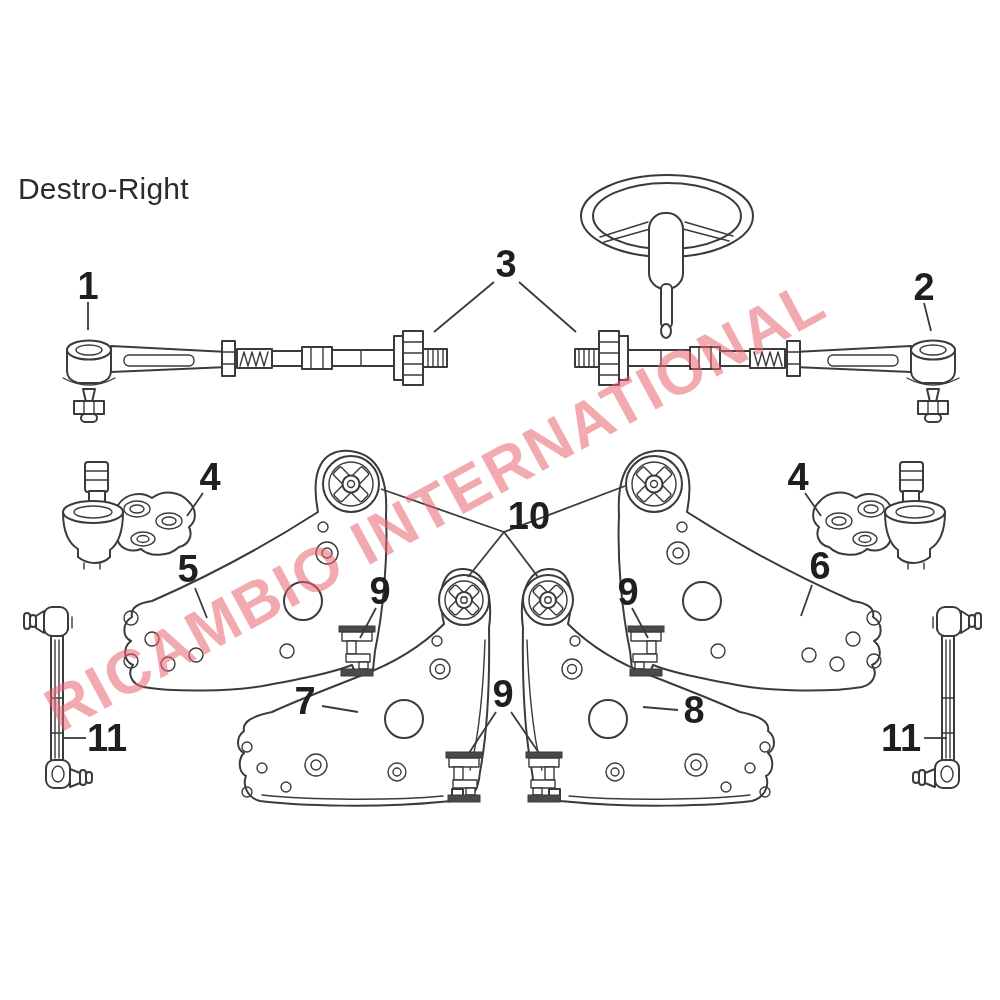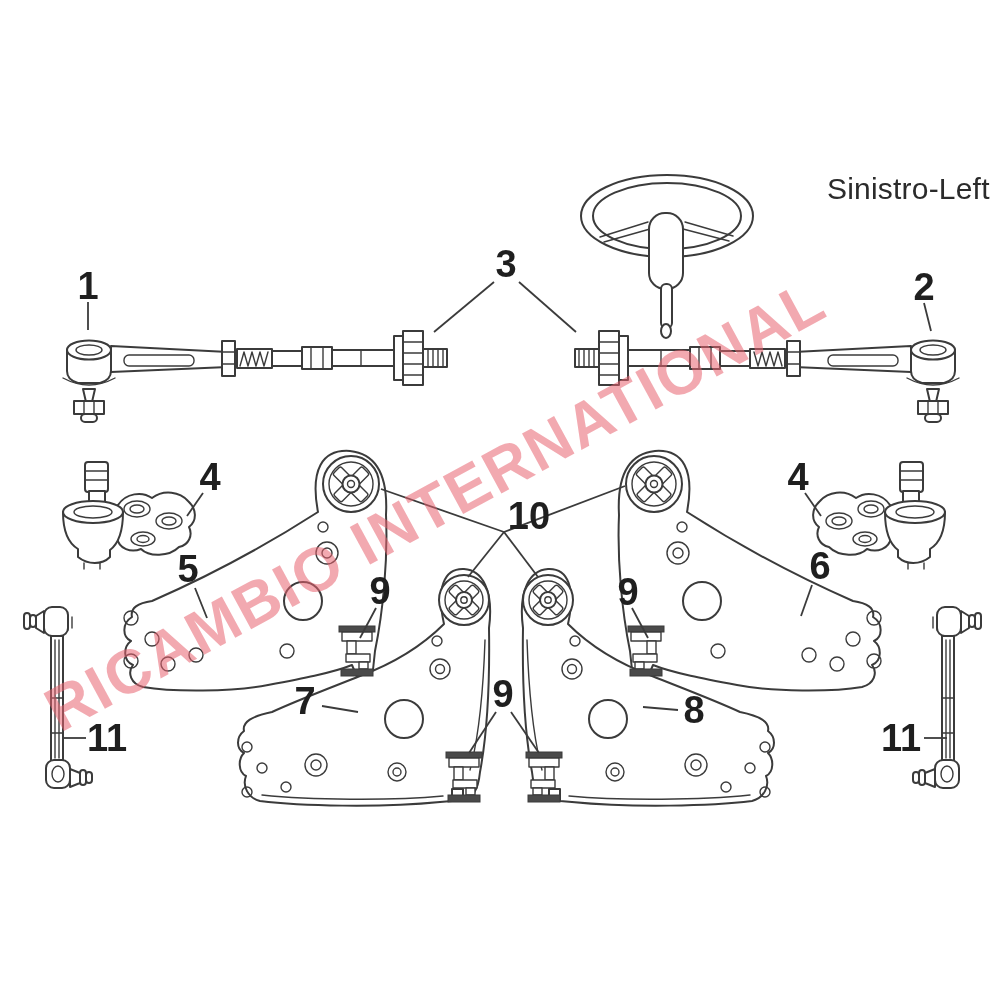--- a/index.html
+++ b/index.html
@@ -216,21 +216,21 @@
       <line class="leader" x1="504" y1="532" x2="625" y2="486"></line>
       <line class="leader" x1="504" y1="532" x2="468" y2="577"></line>
       <line class="leader" x1="504" y1="532" x2="538" y2="577"></line>
       <line class="leader" x1="64" y1="738" x2="86" y2="738"></line>
       <line class="leader" x1="924" y1="738" x2="947" y2="738"></line>
     </g>
   </svg>
 
   <div id="watermark">RICAMBIO INTERNATIONAL</div>
 
-  <div class="hdr" style="left:827px;top:172px;">Sinistro-Left</div>
+  <div class="hdr" style="left:18px;top:172px;">Destro-Right</div>
 
   <div class="callout" style="left:88px;top:286px;">1</div>
   <div class="callout" style="left:924px;top:287px;">2</div>
   <div class="callout" style="left:506px;top:264px;">3</div>
   <div class="callout" style="left:210px;top:477px;">4</div>
   <div class="callout" style="left:798px;top:477px;">4</div>
   <div class="callout" style="left:188px;top:569px;">5</div>
   <div class="callout" style="left:820px;top:566px;">6</div>
   <div class="callout" style="left:305px;top:701px;">7</div>
   <div class="callout" style="left:694px;top:710px;">8</div>

